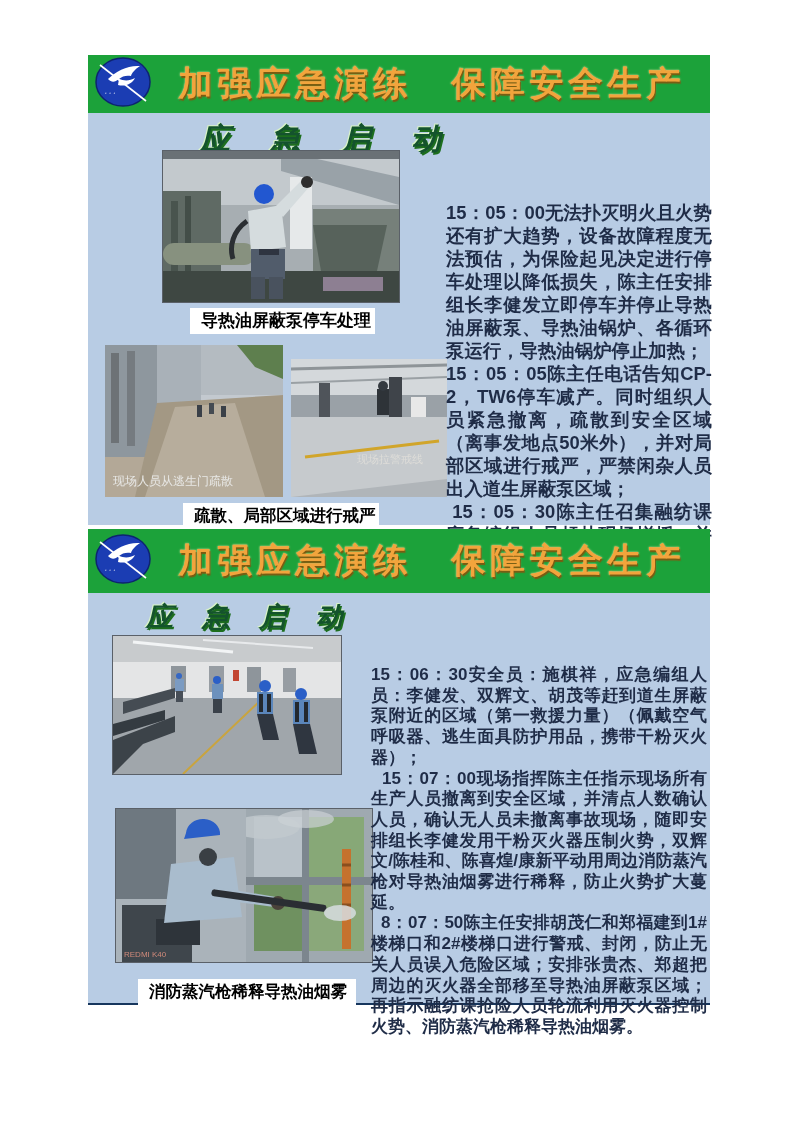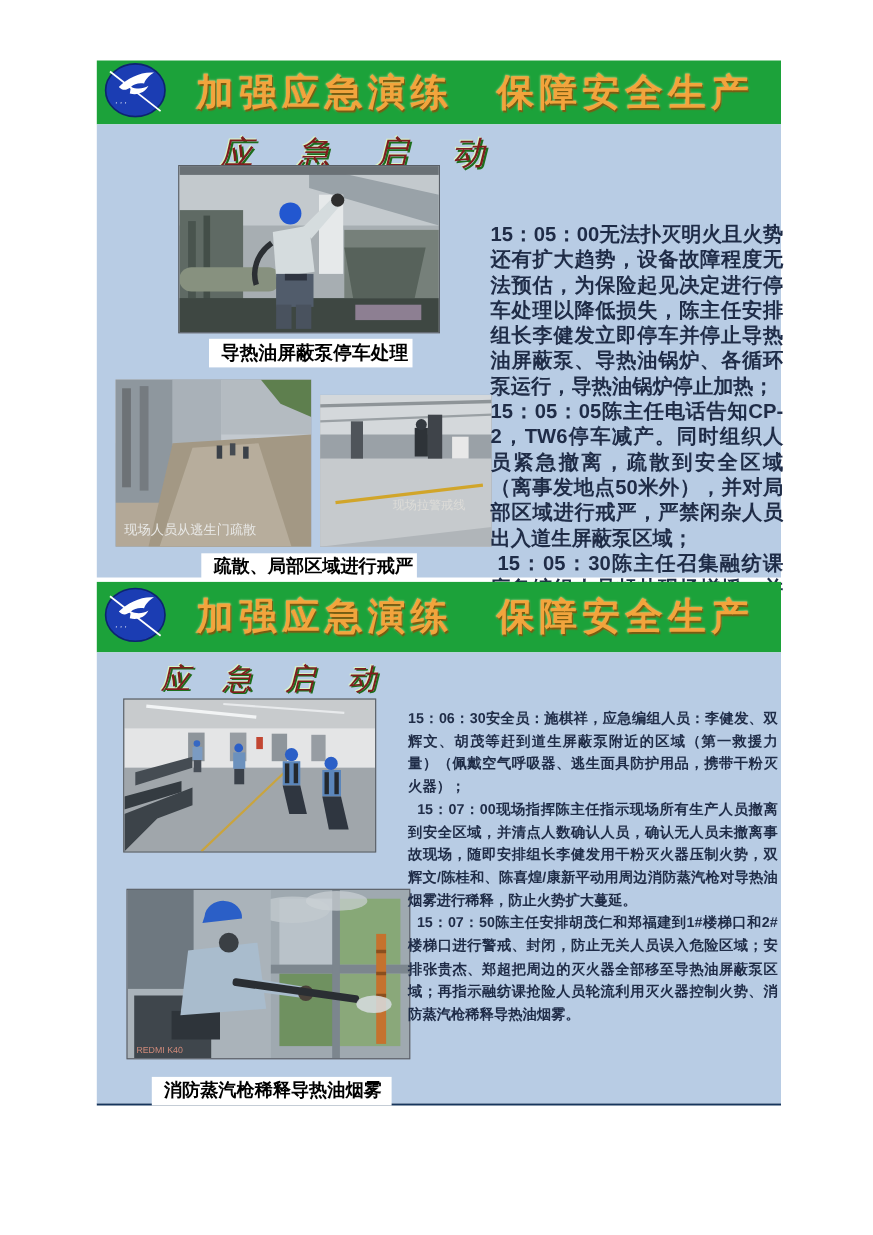--- a/index.html
+++ b/index.html
@@ -20,39 +20,39 @@
   .banner-title {
     flex:1; text-align:center; font-size:34px; font-weight:bold;
     color:#F2A43C; letter-spacing:5px; white-space:nowrap;
     text-shadow:1px 2px 1px #7a5a10, 0 0 2px #ffe9b0;
   }
   .body-area { position:absolute; left:0; right:0; background:#B8CCE4; }
   #section-1 .body-area { top:58px; height:412px; }
   #section-2 .body-area { top:64px; height:410px; }
 
   .sec-title {
-    position:absolute; font-weight:normal; font-style:italic; white-space:nowrap;
-    color:#7f1d1d; text-shadow:1.5px 1.5px 0 #1d6e1d, -1px -1px 0 #d9f4c6;
+    position:absolute; font-weight:bold; font-style:italic; white-space:nowrap;
+    color:#14532d; text-shadow:1.5px 1.5px 0 #1d6e1d, -1px -1px 0 #d9f4c6;
   }
   #section-1 .sec-title { left:112px; top:6px; font-size:30px; letter-spacing:16px; }
   #section-2 .sec-title { left:58px;  top:6px; font-size:27px; letter-spacing:11px; }
 
   .photo { position:absolute; border:1px solid #5a6068; overflow:hidden; background:#9aa2a8; }
   .photo svg { display:block; }
 
   .caption {
     position:absolute; background:#ffffff; color:#000000; font-weight:bold;
     font-size:17px; line-height:1.55; padding-left:11px; white-space:nowrap;
     overflow:hidden;
   }
   .text-col {
     position:absolute; color:#1F2C47; font-weight:bold; text-align:justify;margin-top:42px;
   }
   #section-1 .text-col { left:358px; top:46px; width:266px; font-size:18.4px; line-height:23px; }
-  #section-2 .text-col { left:283px; top:8px; width:336px; font-size:13px; line-height:20.7px; }
+  #section-2 .text-col { left:283px; top:30px; width:336px; font-size:17px; line-height:20.7px; }
   .para { white-space:pre-wrap; }
 </style>
 </head>
 <body>
 
 <div id="page">
 
   <div class="section" id="section-1">
     <div class="banner">
       <div class="logo-wrap">
@@ -236,18 +236,18 @@
           <rect x="96" y="80" width="116" height="7" rx="3" fill="#2a2e33" transform="rotate(8 96 80)"></rect>
           <ellipse cx="224" cy="104" rx="16" ry="8" fill="#d7dde0" opacity="0.85"></ellipse>
           <text x="8" y="148" font-size="8" fill="#d08a7a">REDMI K40</text>
         </svg>
       </div>
       <div class="caption" style="left:50px; top:386px; width:218px; font-size:16.5px;">消防蒸汽枪稀释导热油烟雾</div>
 
       <div class="text-col">
         <p class="para">15：06：30安全员：施棋祥，应急编组人员：李健发、双辉文、胡茂等赶到道生屏蔽泵附近的区域（第一救援力量）（佩戴空气呼吸器、逃生面具防护用品，携带干粉灭火器）；</p>
         <p class="para">  15：07：00现场指挥陈主任指示现场所有生产人员撤离到安全区域，并清点人数确认人员，确认无人员未撤离事故现场，随即安排组长李健发用干粉灭火器压制火势，双辉文/陈桂和、陈喜煌/康新平动用周边消防蒸汽枪对导热油烟雾进行稀释，防止火势扩大蔓延。</p>
-        <p class="para">  15：07：50陈主任安排胡茂仁和郑福建到1#楼梯口和2#楼梯口进行警戒、封闭，防止无关人员误入危险区域；安排张贵杰、郑超把周边的灭火器全部移至导热油屏蔽泵区域；再指示融纺课抢险人员轮流利用灭火器控制火势、消防蒸汽枪稀释导热油烟雾。</p>
+        <p class="para">  8：07：50陈主任安排胡茂仁和郑福建到1#楼梯口和2#楼梯口进行警戒、封闭，防止无关人员误入危险区域；安排张贵杰、郑超把周边的灭火器全部移至导热油屏蔽泵区域；再指示融纺课抢险人员轮流利用灭火器控制火势、消防蒸汽枪稀释导热油烟雾。</p>
       </div>
     </div>
   </div>
 
 </div>
 
 </body></html>

